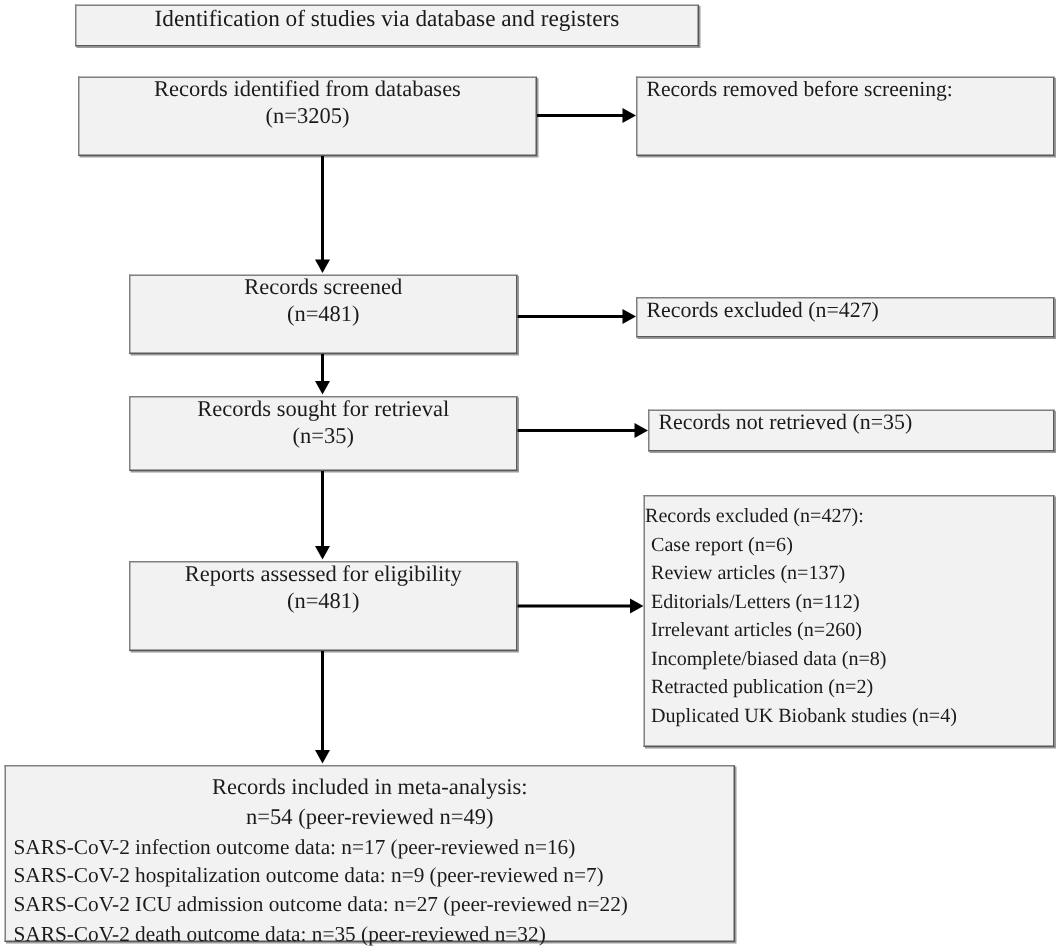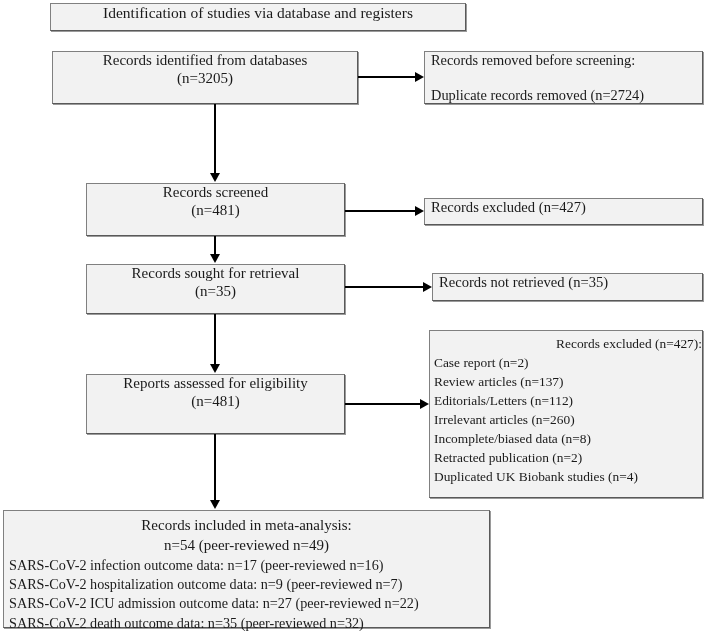--- a/index.html
+++ b/index.html
@@ -73,21 +73,21 @@
     left: 86px; top: 374px; width: 259px; height: 60px;
     font-size: 15px;
   }
   #excluded-list-box {
     left: 429px; top: 330px; width: 274px; height: 168px;
     font-size: 13.4px;
     justify-content: flex-start;
     padding-top: 3px;
   }
   #excluded-list-box .line { padding-left: 4px; line-height: 1.42; }
-  #excluded-list-box .hdr { text-align: right; padding-left: 0; }
+  #excluded-list-box .hdr { text-align: left; padding-left: 0; }
   #included-box {
     left: 3px; top: 510px; width: 487px; height: 118px;
     font-size: 15px;
     justify-content: flex-start;
     padding-top: 4px;
   }
   #included-box .line { line-height: 1.36; }
   #included-box .det { font-size: 14.2px; padding-left: 5px; }
 
   
@@ -121,21 +121,20 @@
     <span class="line">Identification of studies via database and registers</span>
   </div>
 
   <div class="box center" id="identified-box">
     <span class="line">Records identified from databases</span>
     <span class="line">(n=3205)</span>
   </div>
 
   <div class="box left pad-lr" id="removed-box">
     <span class="line">Records removed before screening:</span>
-    <span class="line">Duplicate records removed (n=2724)</span>
   </div>
 
   <div class="conn hline" style="left:358px; top:76px; width:58px;"></div>
   <div class="arrow-right" style="left:415px; top:72px;"></div>
 
   <div class="conn vline" style="left:214px; top:104px; height:70px;"></div>
   <div class="arrow-down" style="left:210px; top:173px;"></div>
 
   <div class="box center" id="screened-box">
     <span class="line">Records screened</span>
@@ -167,21 +166,21 @@
   <div class="conn vline" style="left:214px; top:314px; height:51px;"></div>
   <div class="arrow-down" style="left:210px; top:364px;"></div>
 
   <div class="box center" id="assessed-box">
     <span class="line">Reports assessed for eligibility</span>
     <span class="line">(n=481)</span>
   </div>
 
   <div class="box" id="excluded-list-box">
     <span class="line hdr">Records excluded  (n=427):</span>
-    <span class="line">Case report (n=2)</span>
+    <span class="line">Case report (n=6)</span>
     <span class="line">Review articles  (n=137)</span>
     <span class="line">Editorials/Letters  (n=112)</span>
     <span class="line">Irrelevant  articles  (n=260)</span>
     <span class="line">Incomplete/biased  data (n=8)</span>
     <span class="line">Retracted publication  (n=2)</span>
     <span class="line">Duplicated  UK Biobank  studies  (n=4)</span>
   </div>
 
   <div class="conn hline" style="left:345px; top:403px; width:76px;"></div>
   <div class="arrow-right" style="left:420px; top:399px;"></div>

